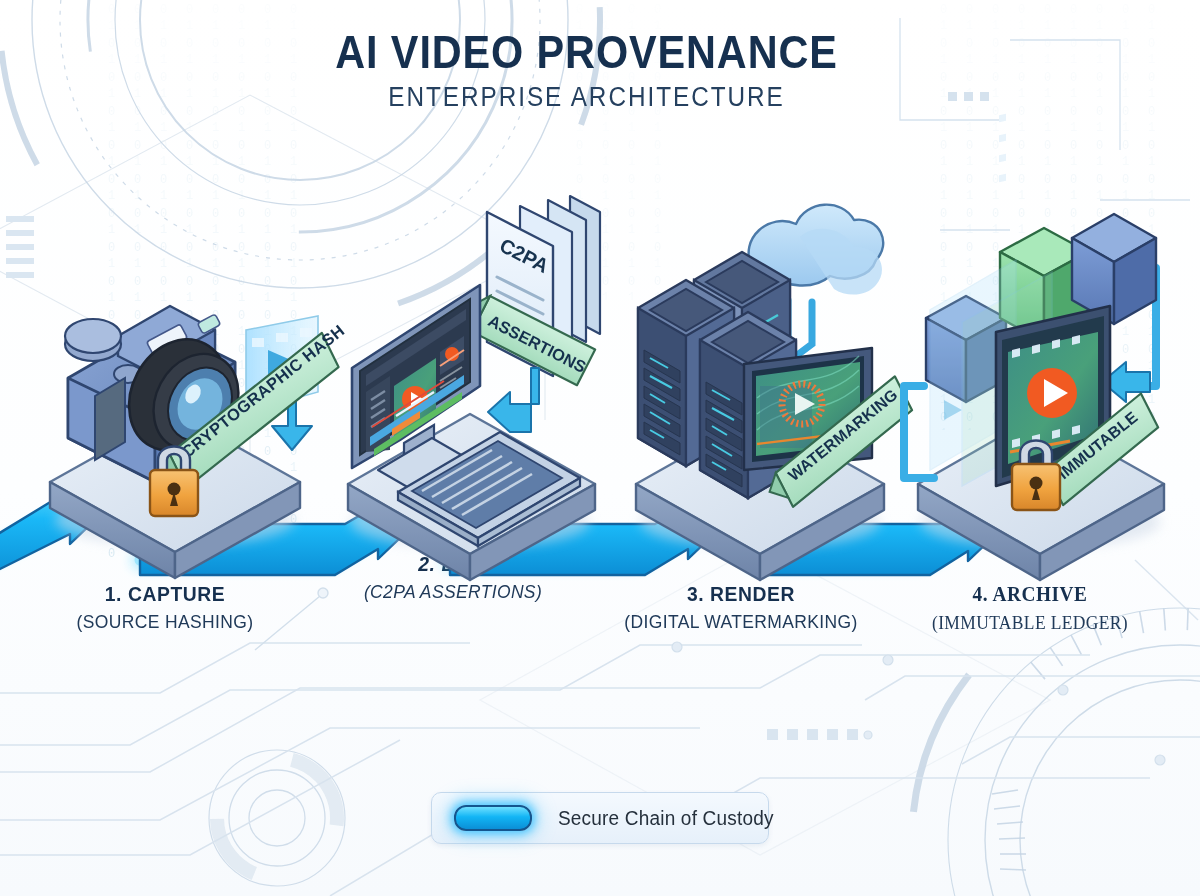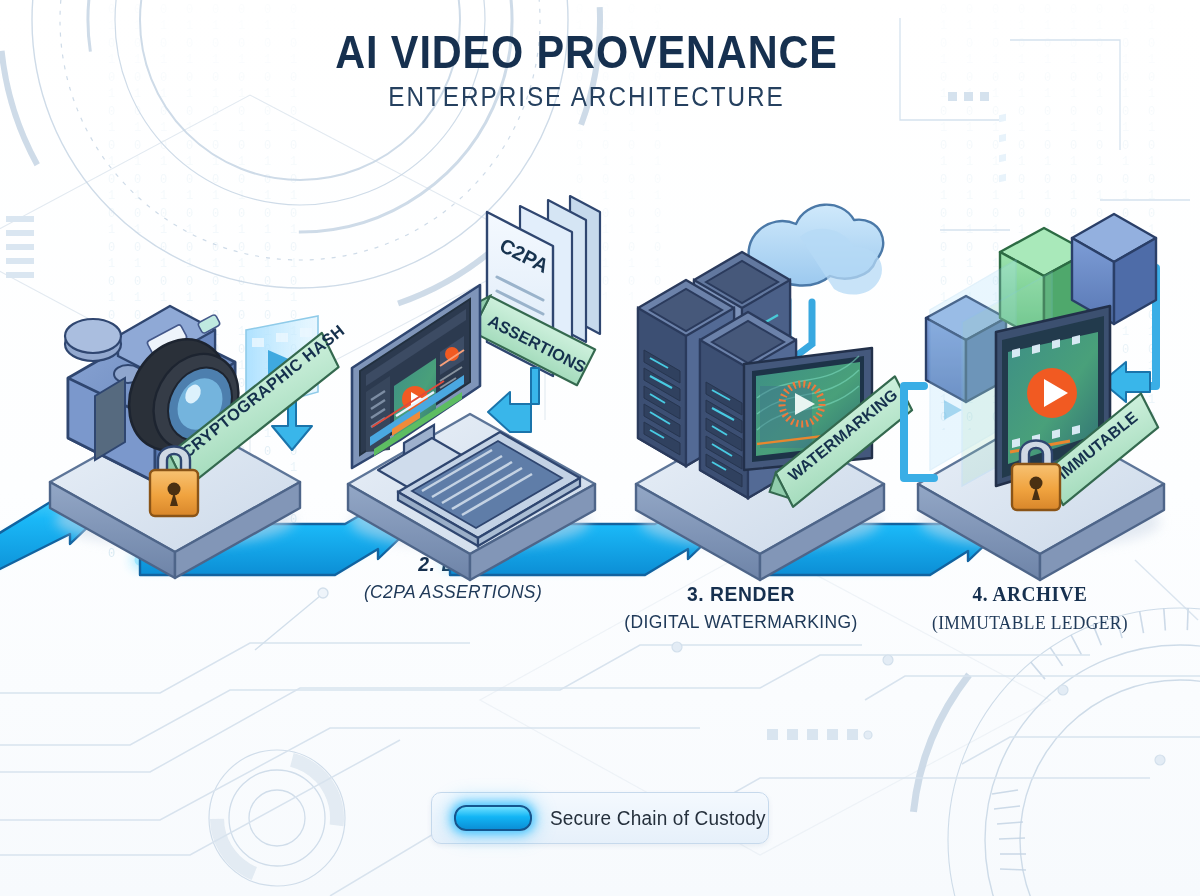--- a/index.html
+++ b/index.html
@@ -54,21 +54,21 @@
     margin-top:5px;
     font-weight:normal;font-size:19px;letter-spacing:0.4px;color:#203a59;
     transform:scaleX(0.92);transform-origin:center;white-space:nowrap;
   }
 
   
   .legend{
     position:absolute;left:431px;top:792px;width:338px;height:52px;
     background:linear-gradient(180deg,#f4f9fe 0%,#e6f0fa 100%);
     border:1.5px solid #c6d9ec;border-radius:10px;
-    display:flex;align-items:center;gap:18px;
+    display:flex;align-items:center;gap:26px;
     padding:0 22px;box-sizing:border-box;
     box-shadow:0 2px 5px rgba(90,120,160,.10);
     z-index:6;
   }
   .legend-swatch{
     width:74px;height:22px;border-radius:12px;
     background:linear-gradient(180deg,#6fe0ff 0%,#12b5f5 45%,#0b8fd6 100%);
     border:2.5px solid #14568f;
     box-shadow:0 0 9px 3px rgba(45,190,255,.75),0 0 18px 7px rgba(80,200,255,.40);
     flex:none;
@@ -629,20 +629,24 @@
         <path d="M24 54 L20 68 L28 68 Z" fill="#4a3012"></path>
       </g>
     </g>
   </svg>
 
   <div class="title-wrap">
     <div class="main-title">AI VIDEO PROVENANCE</div>
     <div class="sub-title">ENTERPRISE ARCHITECTURE</div>
   </div>
 
+  <div class="step-caption" style="left:5px;top:582px;">
+    <div class="step-name">1. CAPTURE</div>
+    <div class="step-detail">(SOURCE HASHING)</div>
+  </div>
   <div class="step-caption" style="left:293px;top:552px;font-style:italic;">
     <div class="step-name">2. EDIT</div>
     <div class="step-detail">(C2PA ASSERTIONS)</div>
   </div>
   <div class="step-caption" style="left:581px;top:582px;">
     <div class="step-name">3. RENDER</div>
     <div class="step-detail">(DIGITAL WATERMARKING)</div>
   </div>
   <div class="step-caption" style="left:870px;top:582px;font-family:Liberation Serif, serif;">
     <div class="step-name">4. ARCHIVE</div>

